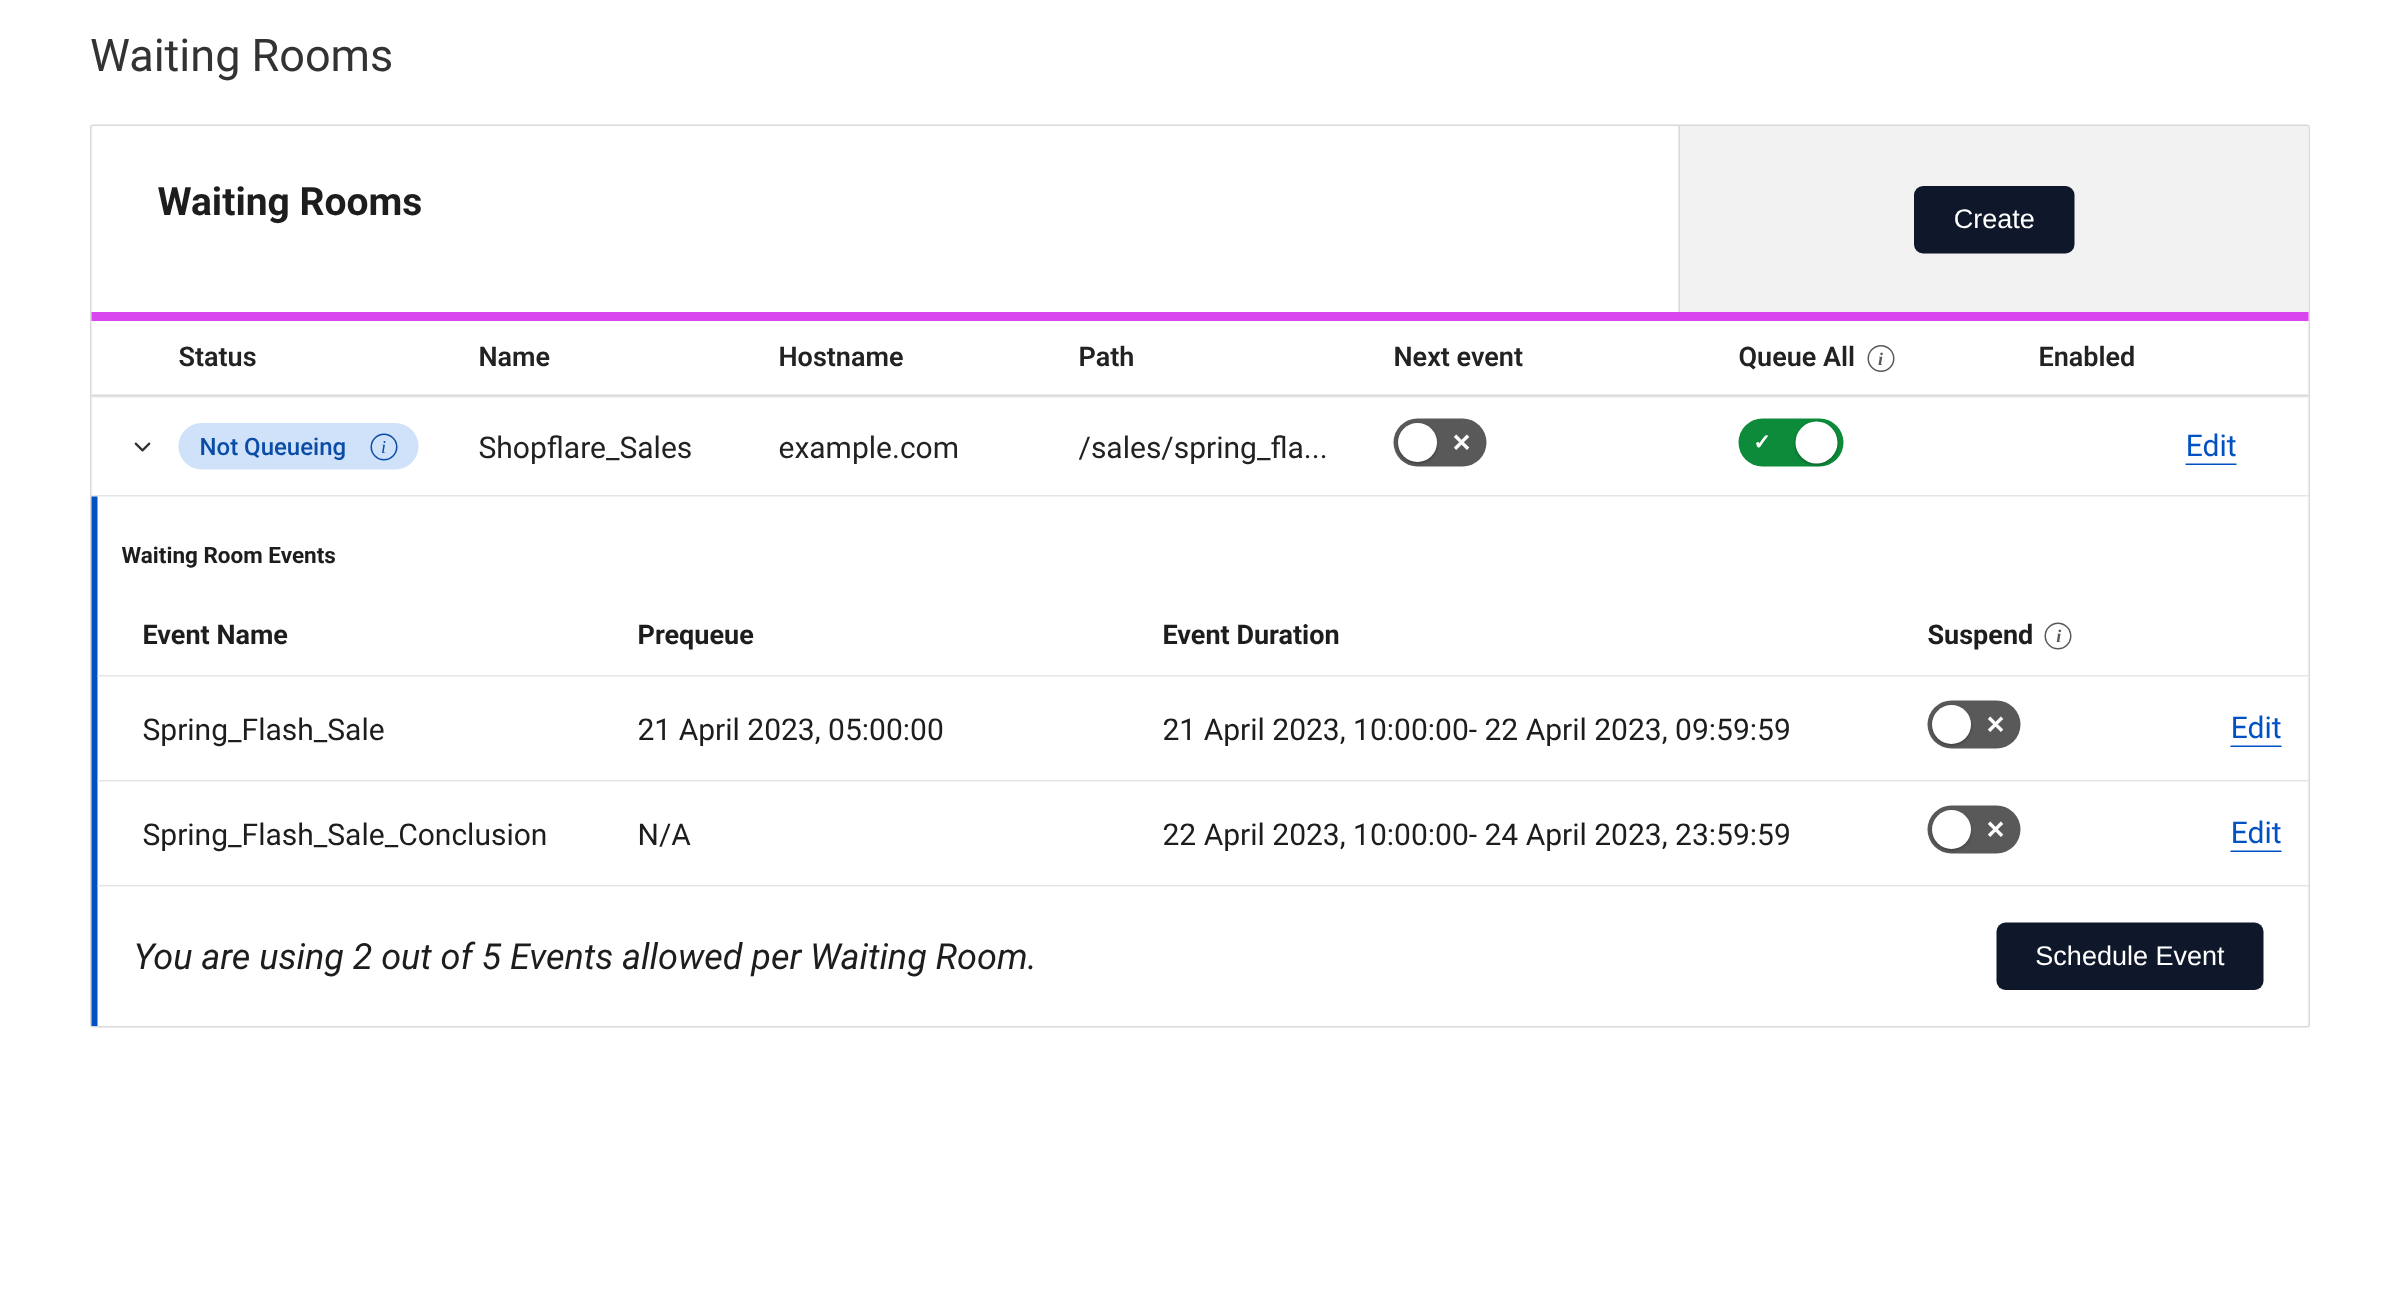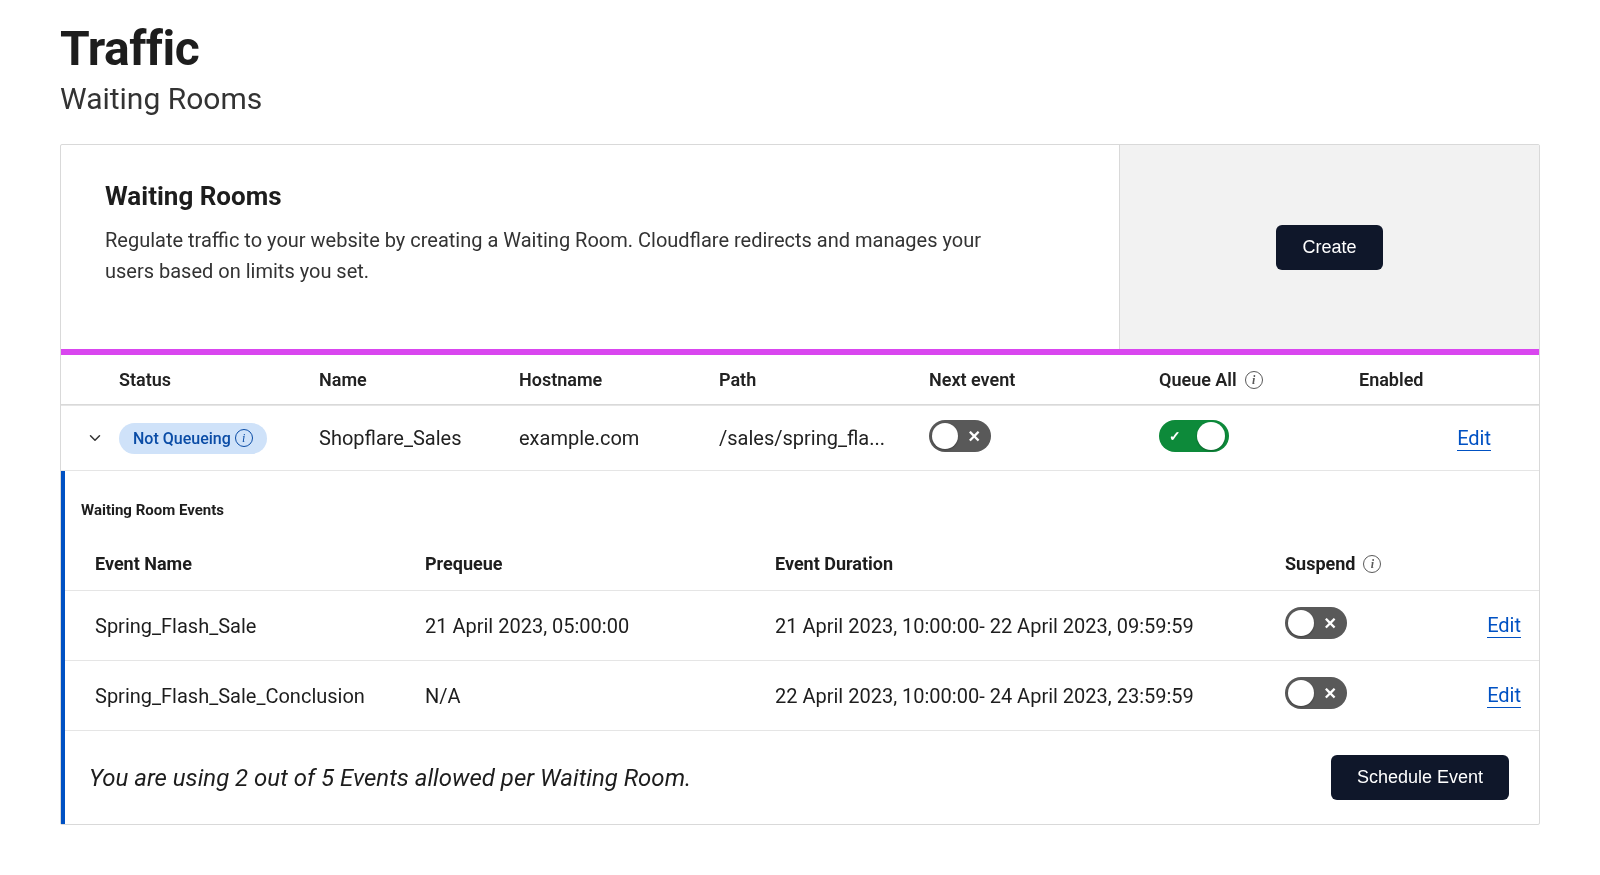--- a/index.html
+++ b/index.html
@@ -101,21 +101,21 @@
   .chev-cell { display:flex; justify-content:center; }
   .chev {
     width: 18px; height: 18px;
     display:inline-block;
   }
   .chev svg { width:18px; height:18px; display:block; }
 
   .status-pill {
     display: inline-flex;
     align-items: center;
-    gap: 4px;
+    gap: 16px;
     background: #cfe2f9;
     color: #0a4ca6;
     border-radius: 16px;
     padding: 6px 14px;
     font-size: 16px;
     font-weight: 500;
   }
   .info-icon {
     width: 18px; height: 18px;
     border: 1.5px solid currentColor;
@@ -225,29 +225,27 @@
     justify-content:space-between;
     padding: 24px 30px 24px 24px;
   }
   .events-footer-bar .text { font-size:24px;font-style:italic; }
 
 </style>
 </head>
 <body>
 
 <div class="page">
-  <h1 class="page-title">Traffic</h1>
   <h2 class="page-subtitle">Waiting Rooms</h2>
 
   <div class="panel">
 
     <div class="panel-top">
       <div class="panel-top-left">
         <h3>Waiting Rooms</h3>
-        <p class="desc">Regulate traffic to your website by creating a Waiting Room. Cloudflare redirects and manages your users based on limits you set.</p>
       </div>
       <div class="panel-top-right">
         <button class="btn">Create</button>
       </div>
     </div>
 
     <div class="rooms-header">
       <div></div>
       <div class="col">Status</div>
       <div class="col">Name</div>

